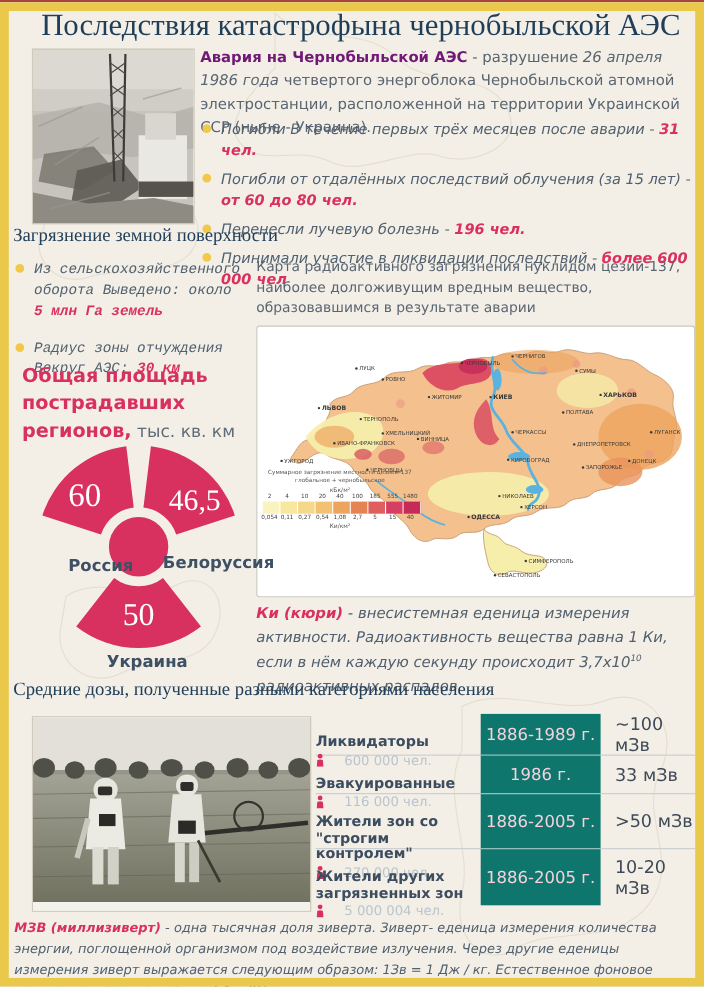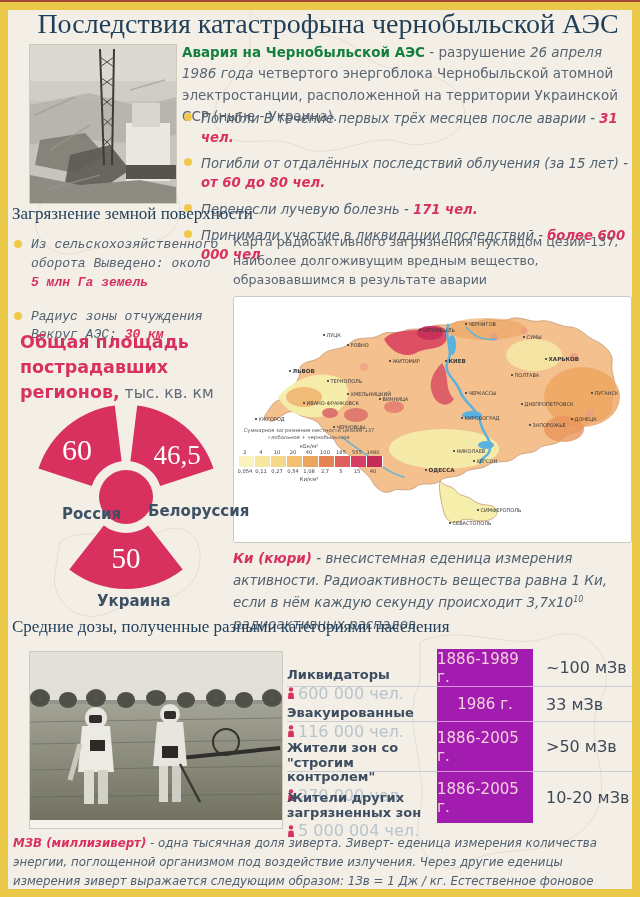--- a/index.html
+++ b/index.html
@@ -15,21 +15,21 @@
     font-weight:normal;font-size:17px;color:#22405a;}
   #h2-surface{left:12px;top:202px;}
   #h2-doses{left:12px;top:615px;}
 
   .photo{position:absolute;z-index:2;box-shadow:0 0 0 1px #cfcabc;}
   #photo-plant{left:30px;top:43px;width:146px;height:158px;}
   #photo-liquidators{left:30px;top:650px;width:252px;height:176px;}
 
   .intro{position:absolute;left:182px;top:40px;width:452px;margin:0;z-index:2;
     font-size:13.5px;line-height:1.58;color:#5a6572;}
-  .seg-lead{color:#15803d;font-weight:bold;}
+  .seg-lead{color:#701a75;font-weight:bold;}
   .seg-italic{font-style:italic;}
 
   ul.bullets{position:absolute;margin:0;padding:0;list-style:none;z-index:2;
     font-style:italic;color:#50606f;}
   ul.bullets li{position:relative;padding-left:17px;margin-bottom:7px;line-height:1.45;}
   .dot{position:absolute;left:0;top:4px;width:8px;height:8px;border-radius:50%;background:#f2c84b;}
   ul.bullets .val{color:#d8315f;font-style:italic;}
   #casualties{left:184px;top:107px;width:452px;font-size:13.2px;}
   #surface-bullets{left:14px;top:234px;width:212px;font-size:13px;font-family:Liberation Mono, monospace;}
   #surface-bullets li{margin-bottom:15px;}
@@ -64,22 +64,22 @@
 
   .curie{position:absolute;left:233px;top:546px;width:402px;margin:0;z-index:2;
     font-style:italic;font-size:13.5px;line-height:1.62;color:#50606f;}
   .curie .lead,.footnote .lead{color:#d8315f;font-weight:bold;}
   .curie sup{font-size:8px;}
 
   .dose-table{position:absolute;left:287px;top:647px;width:345px;z-index:2;}
   .drow{display:flex;align-items:stretch;}
   .dlabel{width:150px;padding:3px 4px 0 0;margin-top:16px;}
   .dlabel .rlabel{font-weight:bold;font-size:13px;color:#3c4d60;line-height:1.12;}
-  .dlabel .rcount{font-size:16px;color:#b9c4cc;margin-top:1px;display:flex;align-items:center;gap:3px;text-align:right;}
-  .dperiod{width:96px;background:#a21caf;display:flex;align-items:center;justify-content:center;
+  .dlabel .rcount{font-size:12px;color:#b9c4cc;margin-top:1px;display:flex;align-items:center;gap:18px;text-align:right;}
+  .dperiod{width:109px;background:#0f766e;display:flex;align-items:center;justify-content:center;
     color:#f4d2dc;font-size:15px;}
   .ddose{flex:1;display:flex;align-items:center;padding-left:13px;font-size:16px;color:#3e4a57;}
   .drow:not(:last-child) .dlabel,.drow:not(:last-child) .ddose{border-bottom:1px solid #c9ccd0;}
   .drow:not(:last-child) .dperiod{border-bottom:1px solid rgba(255,255,255,.55);}
 
   .footnote{position:absolute;left:13px;top:832px;width:614px;margin:0;z-index:2;
     font-style:italic;font-size:11.8px;line-height:1.6;color:#50606f;}
 </style>
 </head>
 <body>
@@ -134,21 +134,21 @@
           <line x1="15" y1="145" x2="70" y2="130"></line>
       </g>
     </svg>
   </div>
 
   <p class="intro"><span class="seg-lead">Авария на Чернобыльской АЭС</span><span class="seg-plain"> - разрушение </span><span class="seg-italic">26 апреля 1986 года</span><span class="seg-plain"> четвертого энергоблока Чернобыльской атомной электростанции, расположенной на территории Украинской ССР (ныне - Украина).</span></p>
 
   <ul class="bullets" id="casualties">
       <li><span class="dot"></span><span>Погибли В течение первых трёх месяцев после аварии - </span><b class="val">31 чел.</b></li>
       <li><span class="dot"></span><span>Погибли от отдалённых последствий облучения (за 15 лет) - </span><b class="val">от 60 до 80 чел.</b></li>
-      <li><span class="dot"></span><span>Перенесли лучевую болезнь - </span><b class="val">171 чел.</b></li>
+      <li><span class="dot"></span><span>Перенесли лучевую болезнь - </span><b class="val">196 чел.</b></li>
       <li><span class="dot"></span><span>Принимали участие в ликвидации последствий - </span><b class="val">более 600 000 чел</b></li>
     </ul>
 
   <h2 class="sect" id="h2-surface">Загрязнение земной поверхности</h2>
 
   <ul class="bullets" id="surface-bullets">
       <li><span class="dot"></span><span>Из сельскохозяйственного оборота Выведено: около </span><b class="val">5 млн Га земель</b></li>
       <li><span class="dot"></span><span>Радиус зоны отчуждения Вокруг АЭС: </span><b class="val">30 км</b></li>
     </ul>
 

